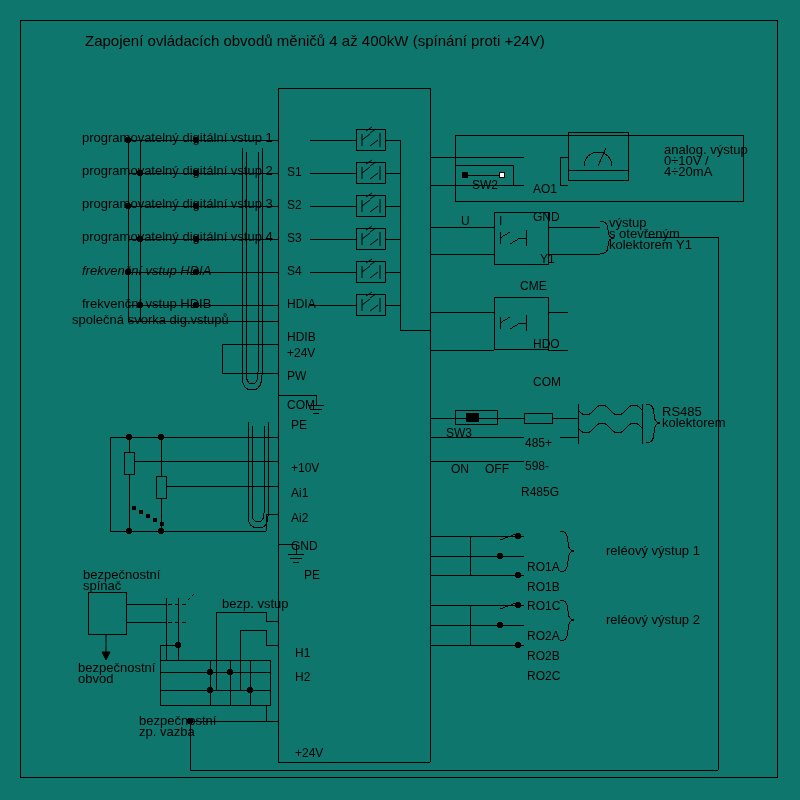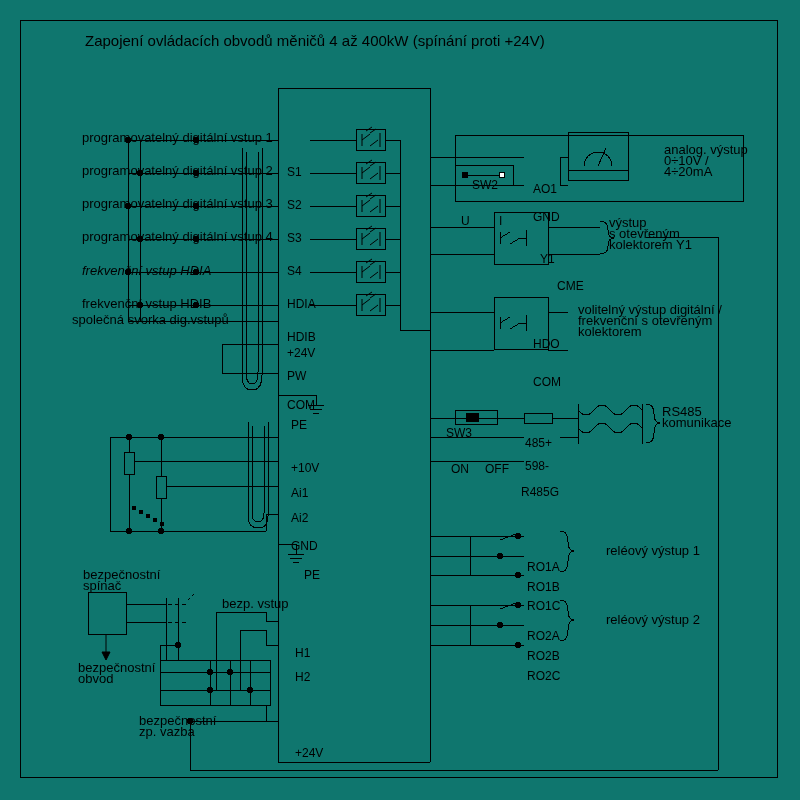--- a/index.html
+++ b/index.html
@@ -347,21 +347,21 @@
   <div class="term" style="left:291px;top:479px;">Ai2</div>
   <div class="term" style="left:291px;top:507px;">GND</div>
   <div class="term" style="left:304px;top:536px;">PE</div>
   <div class="term" style="left:295px;top:614px;">H1</div>
   <div class="term" style="left:295px;top:638px;">H2</div>
   <div class="term" style="left:295px;top:714px;">+24V</div>
 
   <div class="term" style="left:533px;top:150px;">AO1</div>
   <div class="term" style="left:533px;top:178px;">GND</div>
   <div class="term" style="left:540px;top:220px;">Y1</div>
-  <div class="term" style="left:557px;top:247px;text-align:right;">CME</div>
+  <div class="term" style="left:520px;top:247px;text-align:right;">CME</div>
   <div class="term" style="left:533px;top:305px;">HDO</div>
   <div class="term" style="left:533px;top:343px;">COM</div>
   <div class="term" style="left:525px;top:404px;">485+</div>
   <div class="term" style="left:525px;top:427px;">598-</div>
   <div class="term" style="left:521px;top:453px;">R485G</div>
   <div class="term" style="left:527px;top:528px;">RO1A</div>
   <div class="term" style="left:527px;top:548px;">RO1B</div>
   <div class="term" style="left:527px;top:567px;">RO1C</div>
   <div class="term" style="left:527px;top:597px;">RO2A</div>
   <div class="term" style="left:527px;top:617px;">RO2B</div>
@@ -373,25 +373,22 @@
   <div class="term" style="left:446px;top:394px;">SW3</div>
   <div class="term" style="left:451px;top:430px;">ON</div>
   <div class="term" style="left:485px;top:430px;">OFF</div>
 
   <div class="lbl" style="left:664px;top:144px;white-space:pre;"><span>analog. výstup
 0÷10V /
 4÷20mA</span></div>
   <div class="lbl" style="left:609px;top:217px;white-space:pre;"><span>výstup
 s otevřeným
 kolektorem Y1</span></div>
-  <div class="lbl" style="left:578px;top:304px;white-space:pre;"><span>volitelný výstup digitální /
-frekvenční s otevřeným
+  <div class="lbl" style="left:662px;top:406px;white-space:pre;"><span>RS485
 kolektorem</span></div>
-  <div class="lbl" style="left:662px;top:406px;white-space:pre;"><span>RS485
-komunikace</span></div>
   <div class="lbl" style="left:606px;top:545px;white-space:pre;text-align:center;"><span>reléový výstup 1</span></div>
   <div class="lbl" style="left:606px;top:614px;white-space:pre;"><span>reléový výstup 2</span></div>
 
   <div class="lbl" style="left:83px;top:569px;white-space:pre;"><span>bezpečnostní
 spínač</span></div>
   <div class="lbl" style="left:222px;top:598px;white-space:pre;"><span>bezp. vstup</span></div>
   <div class="lbl" style="left:78px;top:662px;white-space:pre;"><span>bezpečnostní
 obvod</span></div>
   <div class="lbl" style="left:139px;top:715px;white-space:pre;"><span>bezpečnostní
 zp. vazba</span></div>

